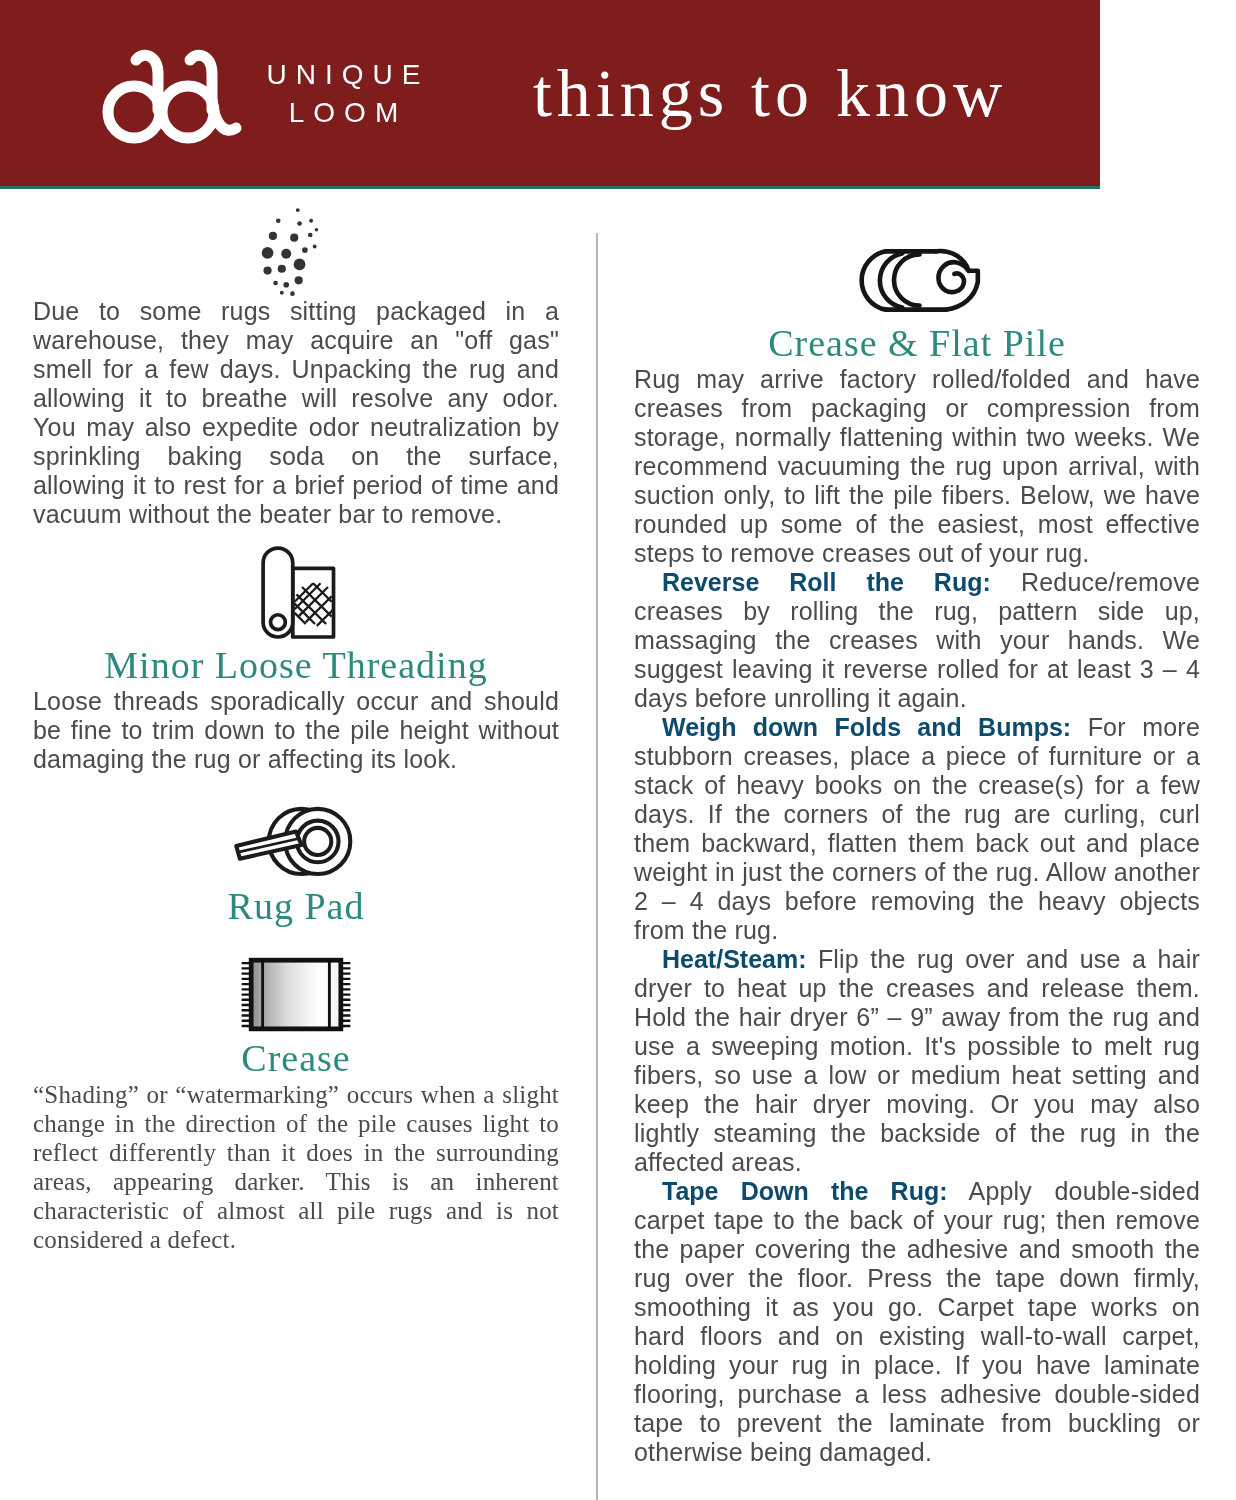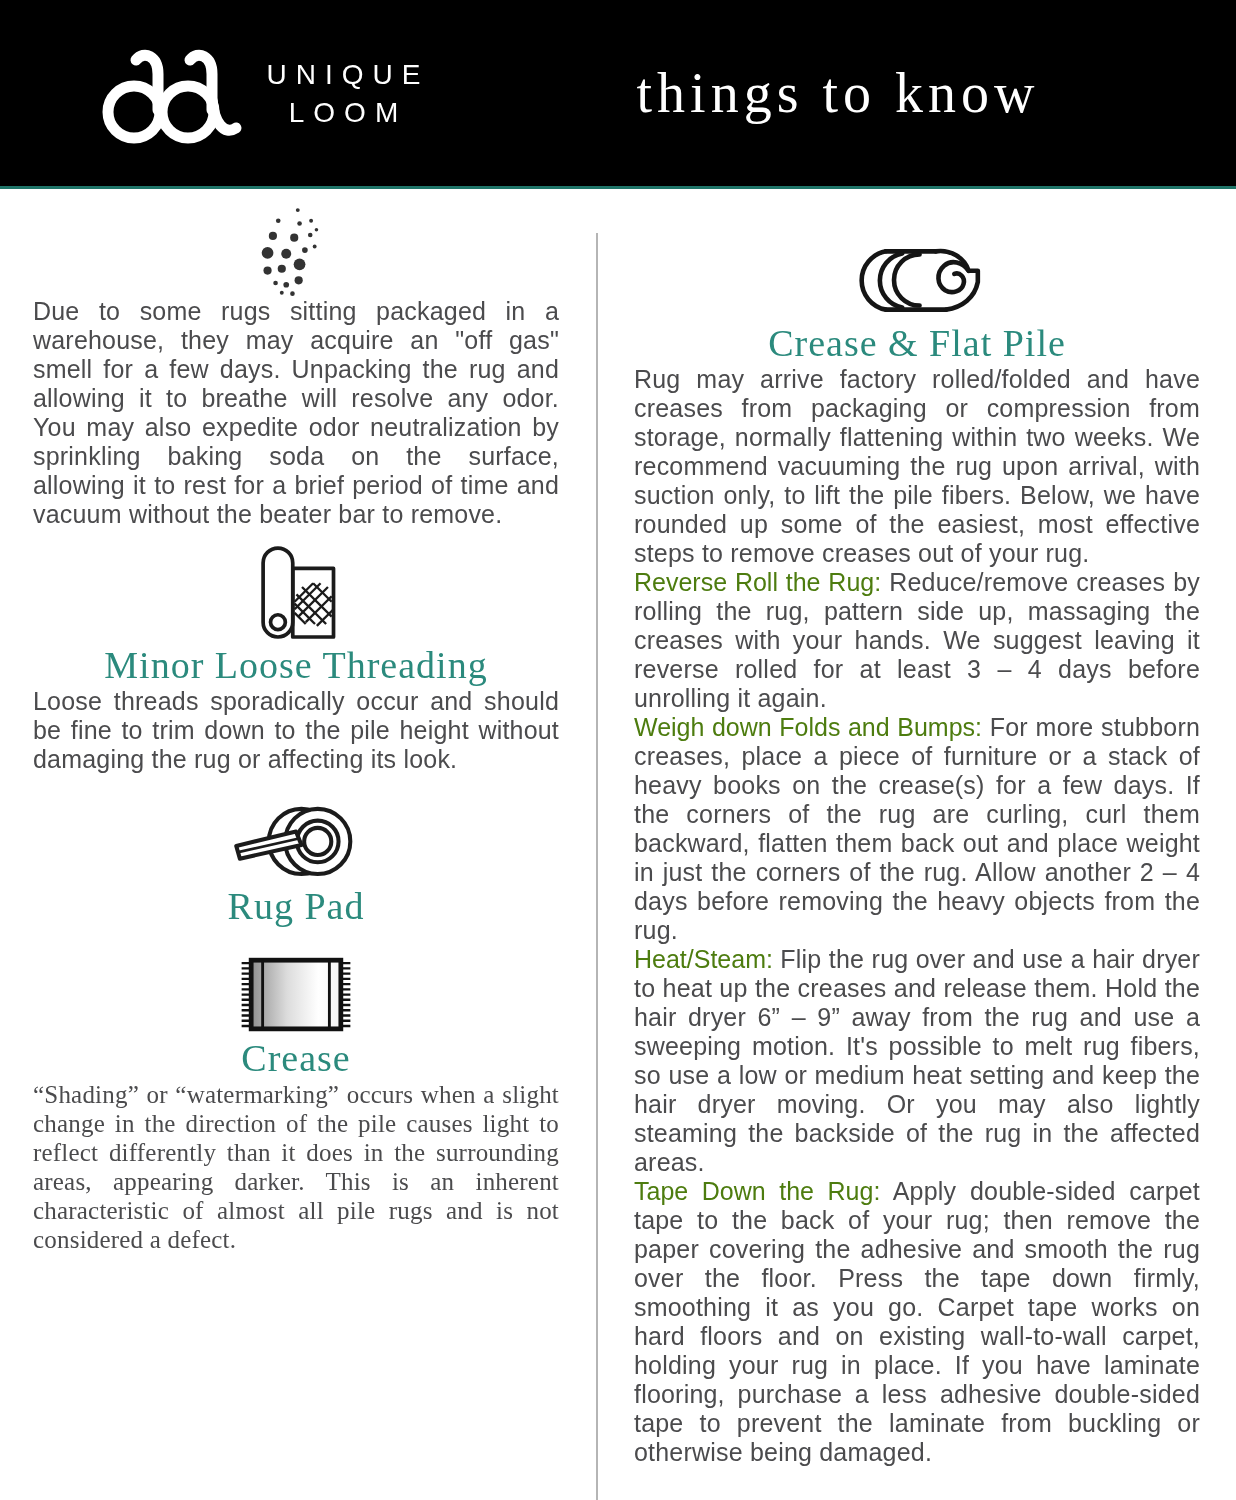--- a/index.html
+++ b/index.html
@@ -5,34 +5,34 @@
   html,body{margin:0;padding:0;background:#ffffff;}
   #page{
     position:relative;
     width:1236px;height:1500px;
     background:#ffffff;
     font-family:"Liberation Sans",sans-serif;
     overflow:hidden;
   }
   
   .band{
-    position:absolute;left:0;top:0;width:1236px;height:186px;
-    background:#000000;border-bottom:3px solid #1f7468;
+    position:absolute;left:0;top:0;width:1100px;height:186px;
+    background:#7f1d1d;border-bottom:3px solid #1f7468;
   }
   .logo-mark{position:absolute;left:96px;top:44px;width:160px;height:104px;}
   .brand-text{
     position:absolute;left:248px;top:56px;width:200px;
     color:#ffffff;text-align:center;
     font-size:28px;letter-spacing:9px;line-height:38px;font-weight:400;
   }
   .band-title{
     position:absolute;left:470px;right:30px;top:38px;
     color:#ffffff;text-align:center;
     font-family:"Liberation Serif",serif;
-    font-size:56px;letter-spacing:5px;font-weight:400;line-height:110px;
+    font-size:68px;letter-spacing:5px;font-weight:400;line-height:110px;
     white-space:nowrap;
   }
   
   .divider{
     position:absolute;left:596px;top:233px;bottom:0;width:2px;background:#b5b5b5;
   }
   .col{position:absolute;top:189px;}
   .col-left{left:33px;width:526px;}
   .col-right{left:634px;width:566px;}
   .icon-wrap{text-align:center;}
@@ -40,21 +40,21 @@
   h2.sec{
     margin:0;text-align:center;
     font-family:"Liberation Serif",serif;font-weight:400;
     font-size:38px;line-height:44px;color:#2b8a7d;letter-spacing:1px;
   }
   p.body{
     margin:0;text-align:justify;
     font-size:25px;line-height:29px;color:#4b4b4d;
     letter-spacing:0.2px;
   }
-  p.body strong{color:#4d7c0f;font-weight:normal;letter-spacing:0;}
+  p.body strong{color:#0c4a6e;font-weight:bold;letter-spacing:0;margin-left:28px;}
   
   .m-odor-icon{margin-top:16px;height:92px;}
   .m-odor-h{margin-top:16px;}
   .m-odor-p{margin-top:7px;}
   .m-roll-icon{margin-top:14px;height:100px;}
   .m-roll-h{margin-top:8px;}
   .m-roll-p{margin-top:5px;}
   .m-tape-icon{margin-top:24px;height:86px;}
   .m-tape-h{margin-top:14px;}
   .m-tape-p{margin-top:5px;}

